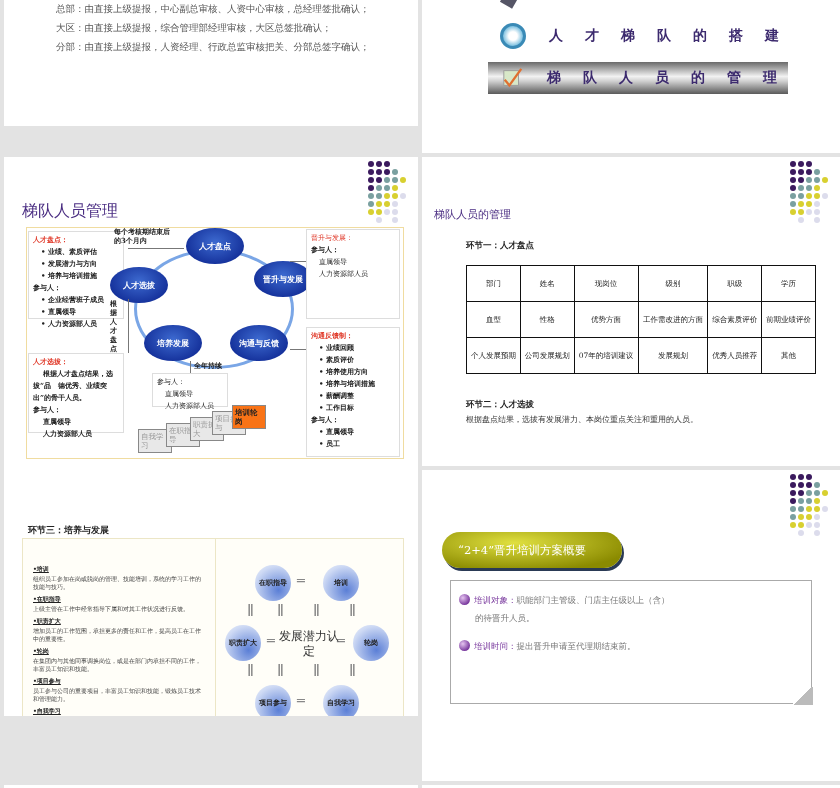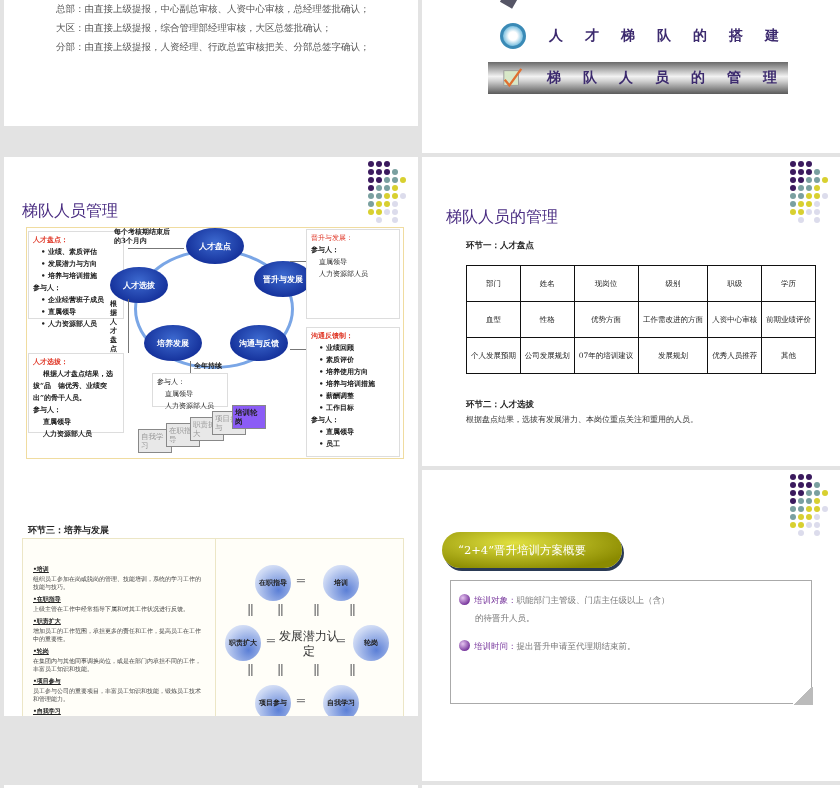--- a/index.html
+++ b/index.html
@@ -193,21 +193,21 @@
   <div class="box" style="left:148px;top:216px;width:76px;height:34px;font-weight:normal;">
     <div>参与人：</div>
     <div style="padding-left:8px">直属领导</div>
     <div style="padding-left:8px">人力资源部人员</div>
   </div>
 
   <div class="stair" style="left:134px;top:272px;">自我学习</div>
   <div class="stair" style="left:162px;top:266px;">在职指导</div>
   <div class="stair" style="left:186px;top:260px;">职责扩大</div>
   <div class="stair" style="left:208px;top:254px;">项目参与</div>
-  <div class="stair" style="left:228px;top:248px;color:#222;font-weight:bold;background:#8b5cf6;">培训轮岗</div>
+  <div class="stair" style="left:228px;top:248px;color:#222;font-weight:bold;background:#f97316;">培训轮岗</div>
 
   <div class="box" style="left:302px;top:72px;width:94px;height:90px;font-weight:normal;">
     <div class="red">晋升与发展：</div>
     <div style="font-weight:bold">参与人：</div>
     <div style="padding-left:8px">直属领导</div>
     <div style="padding-left:8px">人力资源部人员</div>
   </div>
 
   <div class="box" style="left:302px;top:170px;width:94px;height:130px;">
     <div class="red">沟通反馈制：</div>
@@ -254,38 +254,38 @@
       <i style="left:8px;top:40px;background:#d8d030"></i>
       <i style="left:16px;top:40px;background:#d8d030"></i>
       <i style="left:24px;top:40px;background:#dcdcec"></i>
     <i style="left:0;top:48px;background:#d8d030"></i>
       <i style="left:8px;top:48px;background:#d8d030"></i>
       <i style="left:16px;top:48px;background:#dcdcec"></i>
       <i style="left:24px;top:48px;background:#dcdcec"></i>
     <i style="left:8px;top:56px;background:#dcdcec"></i>
       <i style="left:24px;top:56px;background:#dcdcec"></i>
   </div>
-  <div class="s-title" style="left:24px;top:50px;font-size:16px;">梯队人员的管理</div>
+  <div class="s-title" style="left:12px;top:50px;font-size:11px;">梯队人员的管理</div>
   <div class="sub-h" style="left:44px;top:83px;">环节一：人才盘点</div>
   <table class="t">
     <tbody>
         <tr>
       <td>部门</td>
       <td>姓名</td>
       <td>现岗位</td>
       <td>级别</td>
       <td>职级</td>
       <td>学历</td>
     </tr>
     <tr>
       <td>血型</td>
       <td>性格</td>
       <td>优势方面</td>
       <td>工作需改进的方面</td>
-      <td>人资中心审核</td>
+      <td>综合素质评价</td>
       <td>前期业绩评价</td>
     </tr>
     <tr>
       <td>个人发展预期</td>
       <td>公司发展规划</td>
       <td>07年的培训建议</td>
       <td>发展规划</td>
       <td>优秀人员推荐</td>
       <td>其他</td>
     </tr>

